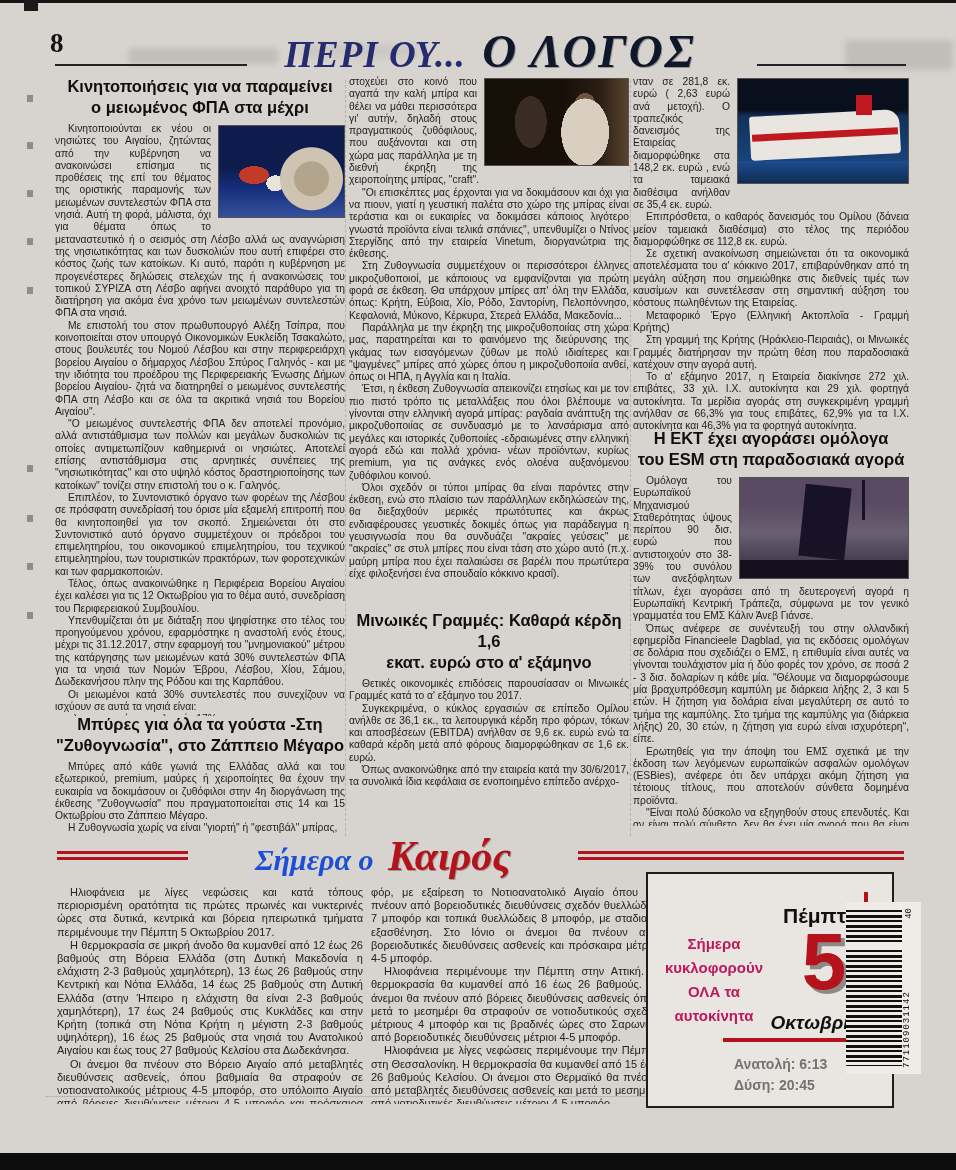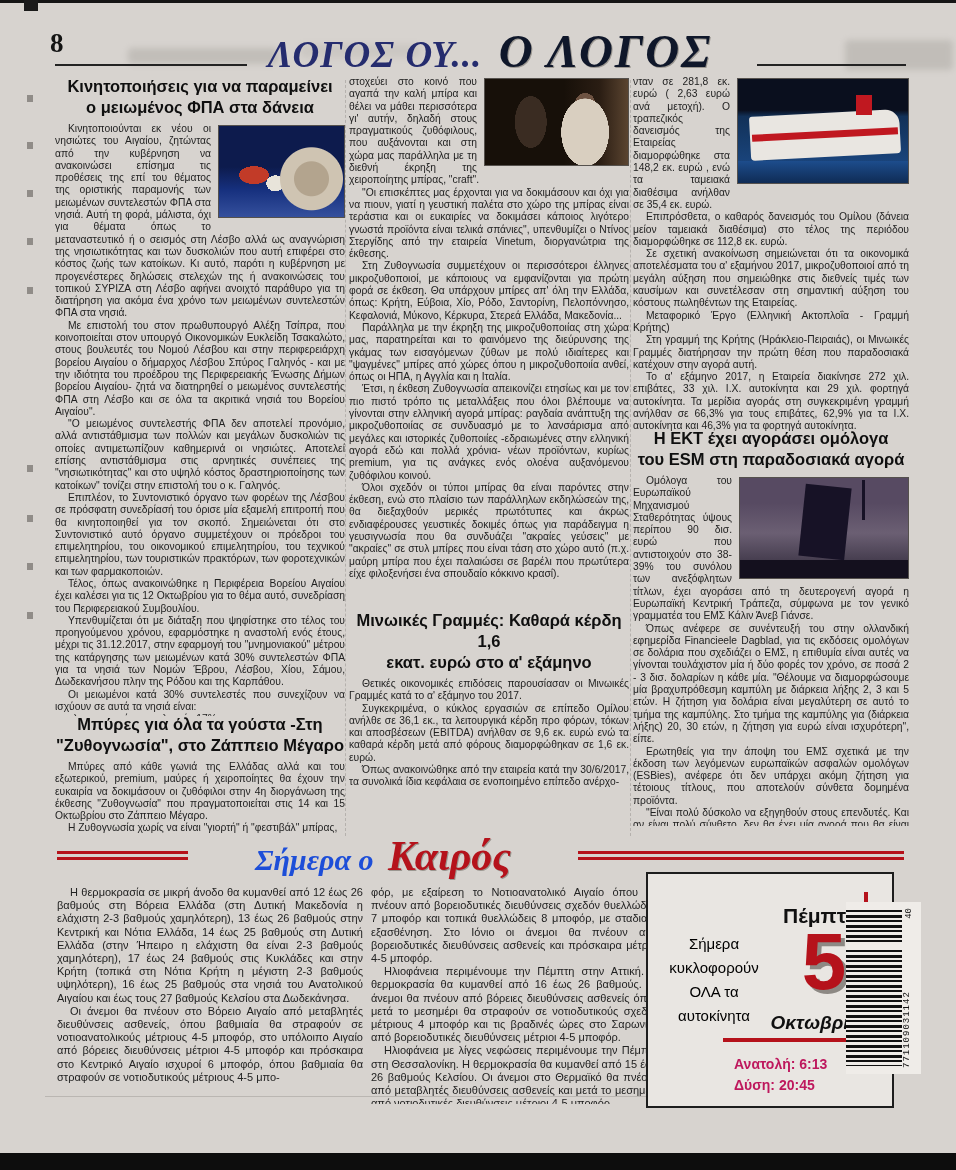--- a/index.html
+++ b/index.html
@@ -70,30 +70,30 @@
   .wbanner{position:absolute;left:188px;top:832px;width:390px;text-align:center;white-space:nowrap;}
   .wbanner .w1{font-family:"Liberation Serif",serif;font-style:italic;font-weight:bold;font-size:30px;color:#1d4ed8;}
   .wbanner .w2{font-family:"Liberation Serif",serif;font-style:italic;font-weight:bold;font-size:42px;color:#b5121b;
     margin-left:10px;text-shadow:1px 1px 0 #9b9791;margin-top:8px;}
   .wcol p{font-size:11px;line-height:13.2px;}
   .hairline{position:absolute;left:45px;top:1096px;width:692px;height:1px;background:#bab6b2;}
 
   
   .daybox{position:absolute;left:646px;top:872px;width:248px;height:236px;background:#e9e6e2;
     border:2px solid #1d1d1d;box-sizing:border-box;}
-  .circ{position:absolute;left:8px;top:58px;width:116px;text-align:center;font-weight:normal;
-    font-size:15px;line-height:24px;color:#000000;}
+  .circ{position:absolute;left:8px;top:58px;width:116px;text-align:center;font-weight:bold;
+    font-size:15px;line-height:24px;color:#be185d;}
   .dayname{position:absolute;left:118px;top:30px;width:110px;text-align:center;font-weight:bold;font-size:21px;color:#101010;}
   .bignum{position:absolute;left:128px;top:42px;width:96px;text-align:center;font-weight:bold;
     font-size:80px;color:#b5121b;text-shadow:4px 4px 0 rgba(110,106,100,.75);}
   .monthname{position:absolute;left:108px;top:138px;width:130px;text-align:center;font-weight:bold;
     font-style:italic;font-size:19px;color:#101010;}
   .bracket-v{position:absolute;right:24px;top:18px;width:4px;height:150px;background:#b5121b;}
   .bracket-h{position:absolute;right:24px;top:164px;width:145px;height:4px;background:#b5121b;}
-  .sunline{position:absolute;left:86px;width:150px;font-weight:bold;font-size:14px;color:#be185d;}
+  .sunline{position:absolute;left:86px;width:150px;font-weight:bold;font-size:14px;color:#737373;}
   .sunrise{top:182px;} .sunset{top:203px;}
 
   
   .barcode{position:absolute;left:846px;top:902px;width:75px;height:172px;background:#efece8;}
   .bars{position:absolute;left:0;width:56px;
     background:repeating-linear-gradient(180deg,#111 0 2px,#efece8 2px 5px,#111 5px 8px,#efece8 8px 10px);}
   .bars-top{top:8px;height:34px;}
   .bars-main{top:48px;height:116px;}
   .bc-num{position:absolute;left:56px;top:46px;height:120px;writing-mode:vertical-rl;transform:rotate(180deg);
     font-family:"Liberation Mono",monospace;font-size:9px;letter-spacing:1px;color:#111;}
@@ -117,31 +117,31 @@
   <div class="tick" style="top:287px"></div>
   <div class="tick" style="top:465px"></div>
   <div class="tick" style="top:515px"></div>
   <div class="tick" style="top:563px"></div>
   <div class="tick" style="top:612px"></div>
 
   <div class="pagenum">8</div>
   <div class="hrule left"></div>
   <div class="hrule right"></div>
   <div class="masthead">
-    <span class="sec">ΛΟΓΟΣ ΟΥ...</span>
+    <span class="sec">ΠΕΡΙ ΟΥ...</span>
     <span class="paper">Ο ΛΟΓΟΣ</span>
   </div>
 
   <div class="colrule" style="left:345px"></div>
   <div class="colrule" style="left:630px"></div>
 
   <div class="block" style="left:55px;top:76px;width:290px;height:640px;">
     <h2 class="headline">
       <span>Κινητοποιήσεις για να παραμείνει</span>
-      <span>ο μειωμένος ΦΠΑ στα δάνεια</span>
+      <span>ο μειωμένος ΦΠΑ στα μέχρι</span>
     </h2>
     <div class="photo photo-food"></div>
     <p>Κινητοποιούνται εκ νέου οι νησιώτες του Αιγαίου, ζητώντας από την κυβέρνηση να ανακοινώσει επίσημα τις προθέσεις της επί του θέματος της οριστικής παραμονής των μειωμένων συντελεστών ΦΠΑ στα νησιά. Αυτή τη φορά, μάλιστα, όχι για θέματα όπως το μεταναστευτικό ή ο σεισμός στη Λέσβο αλλά ως αναγνώριση της νησιωτικότητας και των δυσκολιών που αυτή επιφέρει στο κόστος ζωής των κατοίκων. Κι αυτό, παρότι η κυβέρνηση με προγενέστερες δηλώσεις στελεχών της ή ανακοινώσεις του τοπικού ΣΥΡΙΖΑ στη Λέσβο αφήνει ανοιχτό παράθυρο για τη διατήρηση για ακόμα ένα χρόνο των μειωμένων συντελεστών ΦΠΑ στα νησιά.</p>
     <p>Με επιστολή του στον πρωθυπουργό Αλέξη Τσίπρα, που κοινοποιείται στον υπουργό Οικονομικών Ευκλείδη Τσακαλώτο, στους βουλευτές του Νομού Λέσβου και στην περιφερειάρχη βορείου Αιγαίου ο δήμαρχος Λέσβου Σπύρος Γαληνός - και με την ιδιότητα του προέδρου της Περιφερειακής Ένωσης Δήμων βορείου Αιγαίου- ζητά να διατηρηθεί ο μειωμένος συντελεστής ΦΠΑ στη Λέσβο και σε όλα τα ακριτικά νησιά του Βορείου Αιγαίου".</p>
     <p>"Ο μειωμένος συντελεστής ΦΠΑ δεν αποτελεί προνόμιο, αλλά αντιστάθμισμα των πολλών και μεγάλων δυσκολιών τις οποίες αντιμετωπίζουν καθημερινά οι νησιώτες. Αποτελεί επίσης αντιστάθμισμα στις αρνητικές συνέπειες της "νησιωτικότητας" και στο υψηλό κόστος δραστηριοποίησης των κατοίκων" τονίζει στην επιστολή του ο κ. Γαληνός.</p>
     <p>Επιπλέον, το Συντονιστικό όργανο των φορέων της Λέσβου σε πρόσφατη συνεδρίασή του όρισε μία εξαμελή επιτροπή που θα κινητοποιηθεί για τον σκοπό. Σημειώνεται ότι στο Συντονιστικό αυτό όργανο συμμετέχουν οι πρόεδροι του επιμελητηρίου, του οικονομικού επιμελητηρίου, του τεχνικού επιμελητηρίου, των τουριστικών πρακτόρων, των φοροτεχνικών και των φαρμακοποιών.</p>
     <p>Τέλος, όπως ανακοινώθηκε η Περιφέρεια Βορείου Αιγαίου έχει καλέσει για τις 12 Οκτωβρίου για το θέμα αυτό, συνεδρίαση του Περιφερειακού Συμβουλίου.</p>
     <p>Υπενθυμίζεται ότι με διάταξη που ψηφίστηκε στο τέλος του προηγούμενου χρόνου, εφαρμόστηκε η αναστολή ενός έτους, μέχρι τις 31.12.2017, στην εφαρμογή του "μνημονιακού" μέτρου της κατάργησης των μειωμένων κατά 30% συντελεστών ΦΠΑ για τα νησιά των Νομών Έβρου, Λέσβου, Χίου, Σάμου, Δωδεκανήσου πλην της Ρόδου και της Καρπάθου.</p>
     <p>Οι μειωμένοι κατά 30% συντελεστές που συνεχίζουν να ισχύουν σε αυτά τα νησιά είναι:</p>
     <p>α) ο κανονικός συντελεστής 17%,</p>
@@ -180,21 +180,21 @@
 
   <div class="block" style="left:633px;top:76px;width:276px;height:370px;">
     <div class="photo photo-ferry">
       <div class="hull"></div>
       <div class="stripe"></div>
       <div class="funnel"></div>
       <div class="sea"></div>
     </div>
     <p class="noindent">νταν σε  281,8 εκ. ευρώ ( 2,63 ευρώ ανά μετοχή). Ο τραπεζικός δανεισμός της Εταιρείας διαμορφώθηκε στα 148,2 εκ. ευρώ , ενώ τα ταμειακά διαθέσιμα ανήλθαν σε 35,4 εκ. ευρώ.</p>
     <p>Επιπρόσθετα, ο καθαρός δανεισμός του Ομίλου (δάνεια μείον ταμειακά διαθέσιμα) στο τέλος της περιόδου διαμορφώθηκε σε 112,8 εκ. ευρώ.</p>
-    <p>Σε σχετική ανακοίνωση σημειώνεται ότι τα οικονομικά αποτελέσματα του α' εξαμήνου 2017, μικροζυθοποιοί από τη μεγάλη αύξηση που σημειώθηκε στις διεθνείς τιμές των καυσίμων και συνετέλεσαν στη σημαντική αύξηση του κόστους πωληθέντων της Εταιρείας.</p>
+    <p>Σε σχετική ανακοίνωση σημειώνεται ότι τα οικονομικά αποτελέσματα του α' κόκκινο 2017, επιβαρύνθηκαν από τη μεγάλη αύξηση που σημειώθηκε στις διεθνείς τιμές των καυσίμων και συνετέλεσαν στη σημαντική αύξηση του κόστους πωληθέντων της Εταιρείας.</p>
     <p>Μεταφορικό Έργο (Ελληνική Ακτοπλοΐα - Γραμμή Κρήτης)</p>
     <p>Στη γραμμή της Κρήτης (Ηράκλειο-Πειραιάς), οι Μινωικές Γραμμές διατήρησαν την πρώτη θέση που παραδοσιακά κατέχουν στην αγορά αυτή.</p>
     <p>Το α' εξάμηνο 2017, η Εταιρεία διακίνησε 272 χιλ. επιβάτες, 33 χιλ. Ι.Χ. αυτοκίνητα και 29 χιλ. φορτηγά αυτοκίνητα. Τα μερίδια αγοράς στη συγκεκριμένη γραμμή ανήλθαν σε 66,3% για τους επιβάτες, 62,9% για τα Ι.Χ. αυτοκίνητα και 46,3% για τα φορτηγά αυτοκίνητα.</p>
   </div>
 
   <div class="block" style="left:633px;top:428px;width:276px;height:398px;">
     <h2 class="headline">
       <span>Η ΕΚΤ έχει αγοράσει ομόλογα</span>
       <span>του ESM στη παραδοσιακά αγορά</span>
     </h2>
@@ -210,20 +210,21 @@
   </div>
 
   <div class="wline wl-left"></div>
   <div class="wline wl-right"></div>
   <div class="wbanner">
     <span class="w1">Σήμερα ο</span>
     <span class="w2">Καιρός</span>
   </div>
 
   <div class="block wcol" style="left:57px;top:886px;width:306px;height:218px;">
+    <p>Ηλιοφάνεια με λίγες νεφώσεις και κατά τόπους περιορισμένη ορατότητα τις πρώτες πρωινές και νυκτερινές ώρες στα δυτικά, κεντρικά και βόρεια ηπειρωτικά τμήματα περιμένουμε την Πέμπτη 5 Οκτωβρίου 2017.</p>
     <p>Η θερμοκρασία σε μικρή άνοδο θα κυμανθεί από 12 έως 26 βαθμούς στη Βόρεια Ελλάδα (στη Δυτική Μακεδονία η ελάχιστη 2-3 βαθμούς χαμηλότερη), 13 έως 26 βαθμούς στην Κεντρική και Νότια Ελλάδα, 14 έως 25 βαθμούς στη Δυτική Ελλάδα (στην Ήπειρο η ελάχιστη θα είναι 2-3 βαθμούς χαμηλότερη), 17 έως 24 βαθμούς στις Κυκλάδες και στην Κρήτη (τοπικά στη Νότια Κρήτη η μέγιστη 2-3 βαθμούς υψηλότερη), 16 έως 25 βαθμούς στα νησιά του Ανατολικού Αιγαίου και έως τους 27 βαθμούς Κελσίου στα Δωδεκάνησα.</p>
     <p>Οι άνεμοι θα πνέουν στο Βόρειο Αιγαίο από μεταβλητές διευθύνσεις ασθενείς, όπου βαθμιαία θα στραφούν σε νοτιοανατολικούς μέτριους 4-5 μποφόρ, στο υπόλοιπο Αιγαίο από βόρειες διευθύνσεις μέτριοι 4-5 μποφόρ και πρόσκαιρα στο Κεντρικό Αιγαίο ισχυροί 6 μποφόρ, όπου βαθμιαία θα στραφούν σε νοτιοδυτικούς μέτριους 4-5 μπο-</p>
   </div>
   <div class="block wcol" style="left:371px;top:886px;width:288px;height:218px;">
     <p class="noindent">φόρ, με εξαίρεση το Νοτιοανατολικό Αιγαίο όπου θα πνέουν από βορειοδυτικές διευθύνσεις σχεδόν θυελλώδεις 7 μποφόρ και τοπικά θυελλώδεις 8 μποφόρ, με σταδιακή εξασθένηση. Στο Ιόνιο οι άνεμοι θα πνέουν από βορειοδυτικές διευθύνσεις ασθενείς και πρόσκαιρα μέτριοι 4-5 μποφόρ.</p>
     <p>Ηλιοφάνεια περιμένουμε την Πέμπτη στην Αττική. Η θερμοκρασία θα κυμανθεί από 16 έως 26 βαθμούς. Οι άνεμοι θα πνέουν από βόρειες διευθύνσεις ασθενείς όπου μετά το μεσημέρι θα στραφούν σε νοτιοδυτικούς σχεδόν μέτριους 4 μποφόρ και τις βραδινές ώρες στο Σαρωνικό από βορειοδυτικές διευθύνσεις μέτριοι 4-5 μποφόρ.</p>
     <p>Ηλιοφάνεια με λίγες νεφώσεις περιμένουμε την Πέμπτη στη Θεσσαλονίκη. Η θερμοκρασία θα κυμανθεί από 15 έως 26 βαθμούς Κελσίου. Οι άνεμοι στο Θερμαϊκό θα πνέουν από μεταβλητές διευθύνσεις ασθενείς και μετά το μεσημέρι από νοτιοδυτικές διευθύνσεις μέτριοι 4-5 μποφόρ.</p>
   </div>
   <div class="hairline"></div>
 

